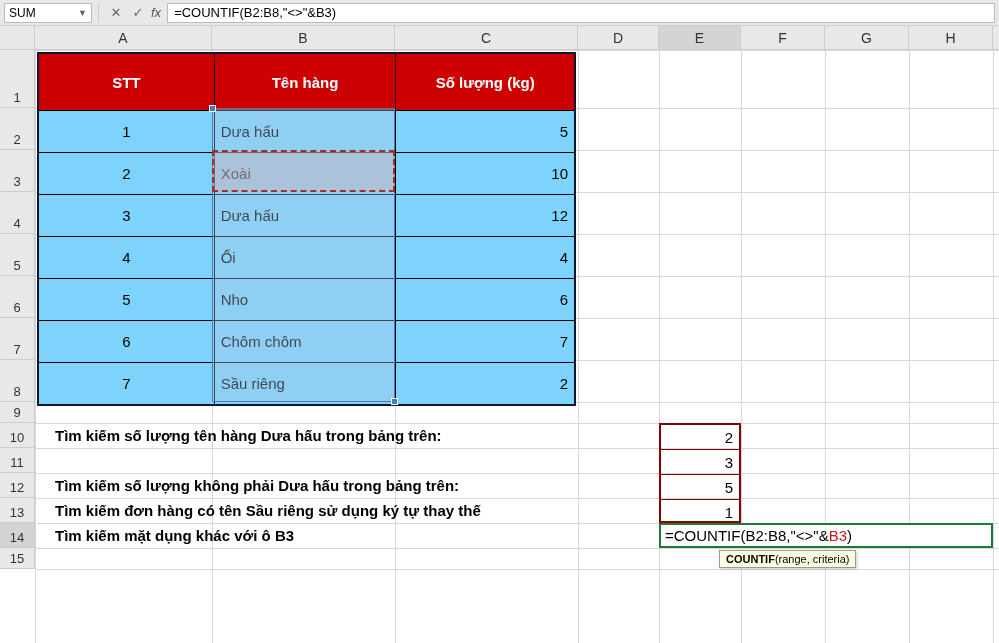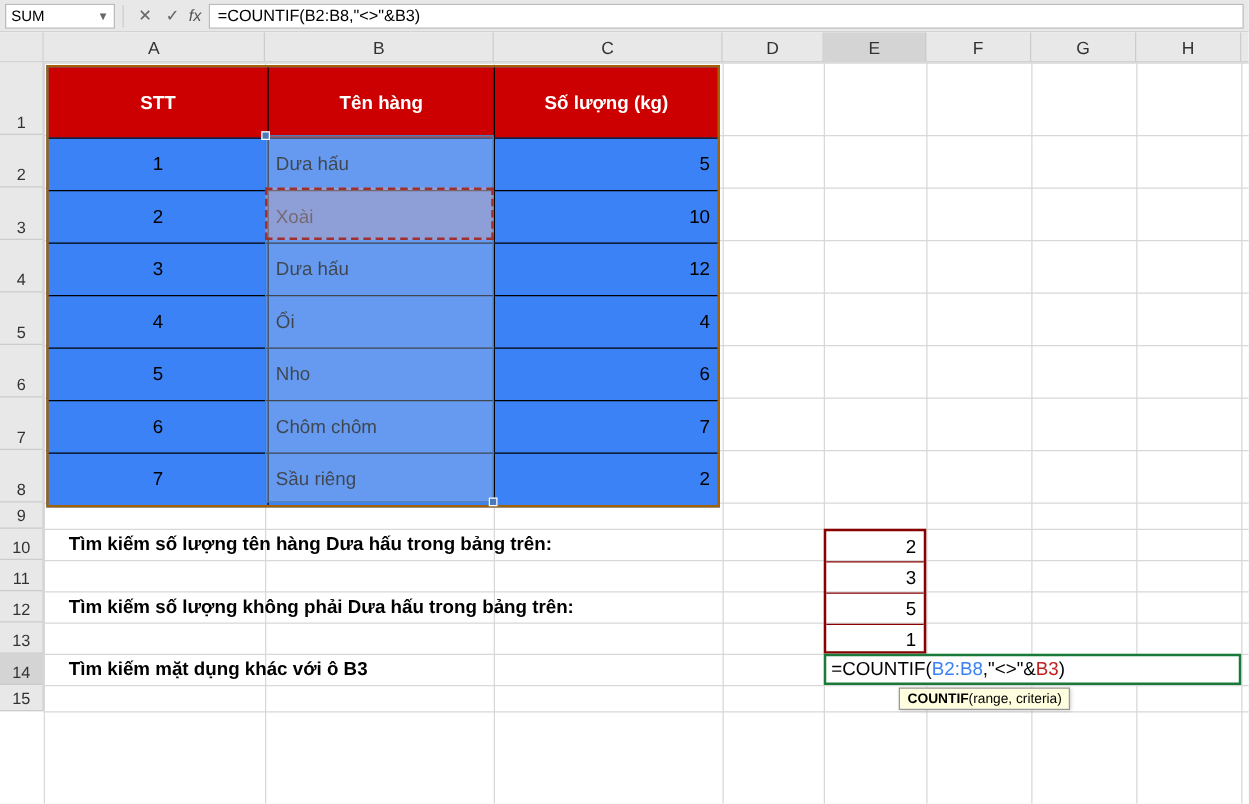--- a/index.html
+++ b/index.html
@@ -74,22 +74,22 @@
 
 .grid {
   position: absolute; left: 35px; top: 24px; right: 0; bottom: 0;
 }
 .gridline-v { position: absolute; top: 0; bottom: 0; width: 1px; background: #d8d8d8; }
 .gridline-h { position: absolute; left: 0; right: 0; height: 1px; background: #d8d8d8; }
 
 
 .data-table {
   position: absolute;
-  border: 2px solid #a16207;
-  background: #3b82f6;
+  border: 2px solid #0f172a;
+  background: #7dd3fc;
 }
 .data-table .hdr {
   display: flex; background: #c00; color: #fff; font-weight: bold;
 }
 .data-table .hdr div {
   display: flex; align-items: center; justify-content: center;
   border-right: 1px solid #000;
 }
 .data-table .hdr div:last-child { border-right: none; }
 .data-table .row {
@@ -148,21 +148,21 @@
 
 .active-cell {
   position: absolute;
   border: 2px solid #1a7a3a;
   background: #fff;
   display: flex; align-items: center;
   padding: 0 4px;
   font-size: 15px;
 }
 .tok-fn { color: #000; }
-.tok-rng { color: #3b82f6; }
+.tok-rng { color: #000000; }
 .tok-ref { color: #c02020; }
 
 .tooltip {
   position: absolute;
   background: #ffffe0;
   border: 1px solid #999;
   font-size: 11px;
   padding: 2px 6px;
   box-shadow: 1px 1px 3px rgba(0,0,0,0.2);
 }
@@ -304,15 +304,16 @@
         <span class="tok-ref">B3</span>
         <span class="tok-fn">)</span>
     </div>
 
     <div class="tooltip" id="ttip" style="left: 684px; top: 500px;">
       <b>COUNTIF</b><span>(range, criteria)</span>
     </div>
 
   <div class="qtext" style="left: 0px; top: 373px; height: 25px;">Tìm kiếm số lượng tên hàng Dưa hấu trong bảng trên:</div>
       <div class="qtext" style="left: 0px; top: 423px; height: 25px;">Tìm kiếm số lượng không phải Dưa hấu trong bảng trên:</div>
+      <div class="qtext" style="left: 0px; top: 448px; height: 25px;">Tìm kiếm đơn hàng có tên Sầu riêng sử dụng ký tự thay thế</div>
       <div class="qtext" style="left: 0px; top: 473px; height: 25px;">Tìm kiếm mặt dụng khác với ô B3</div>
     </div>
 </div>
 
 </body></html>

